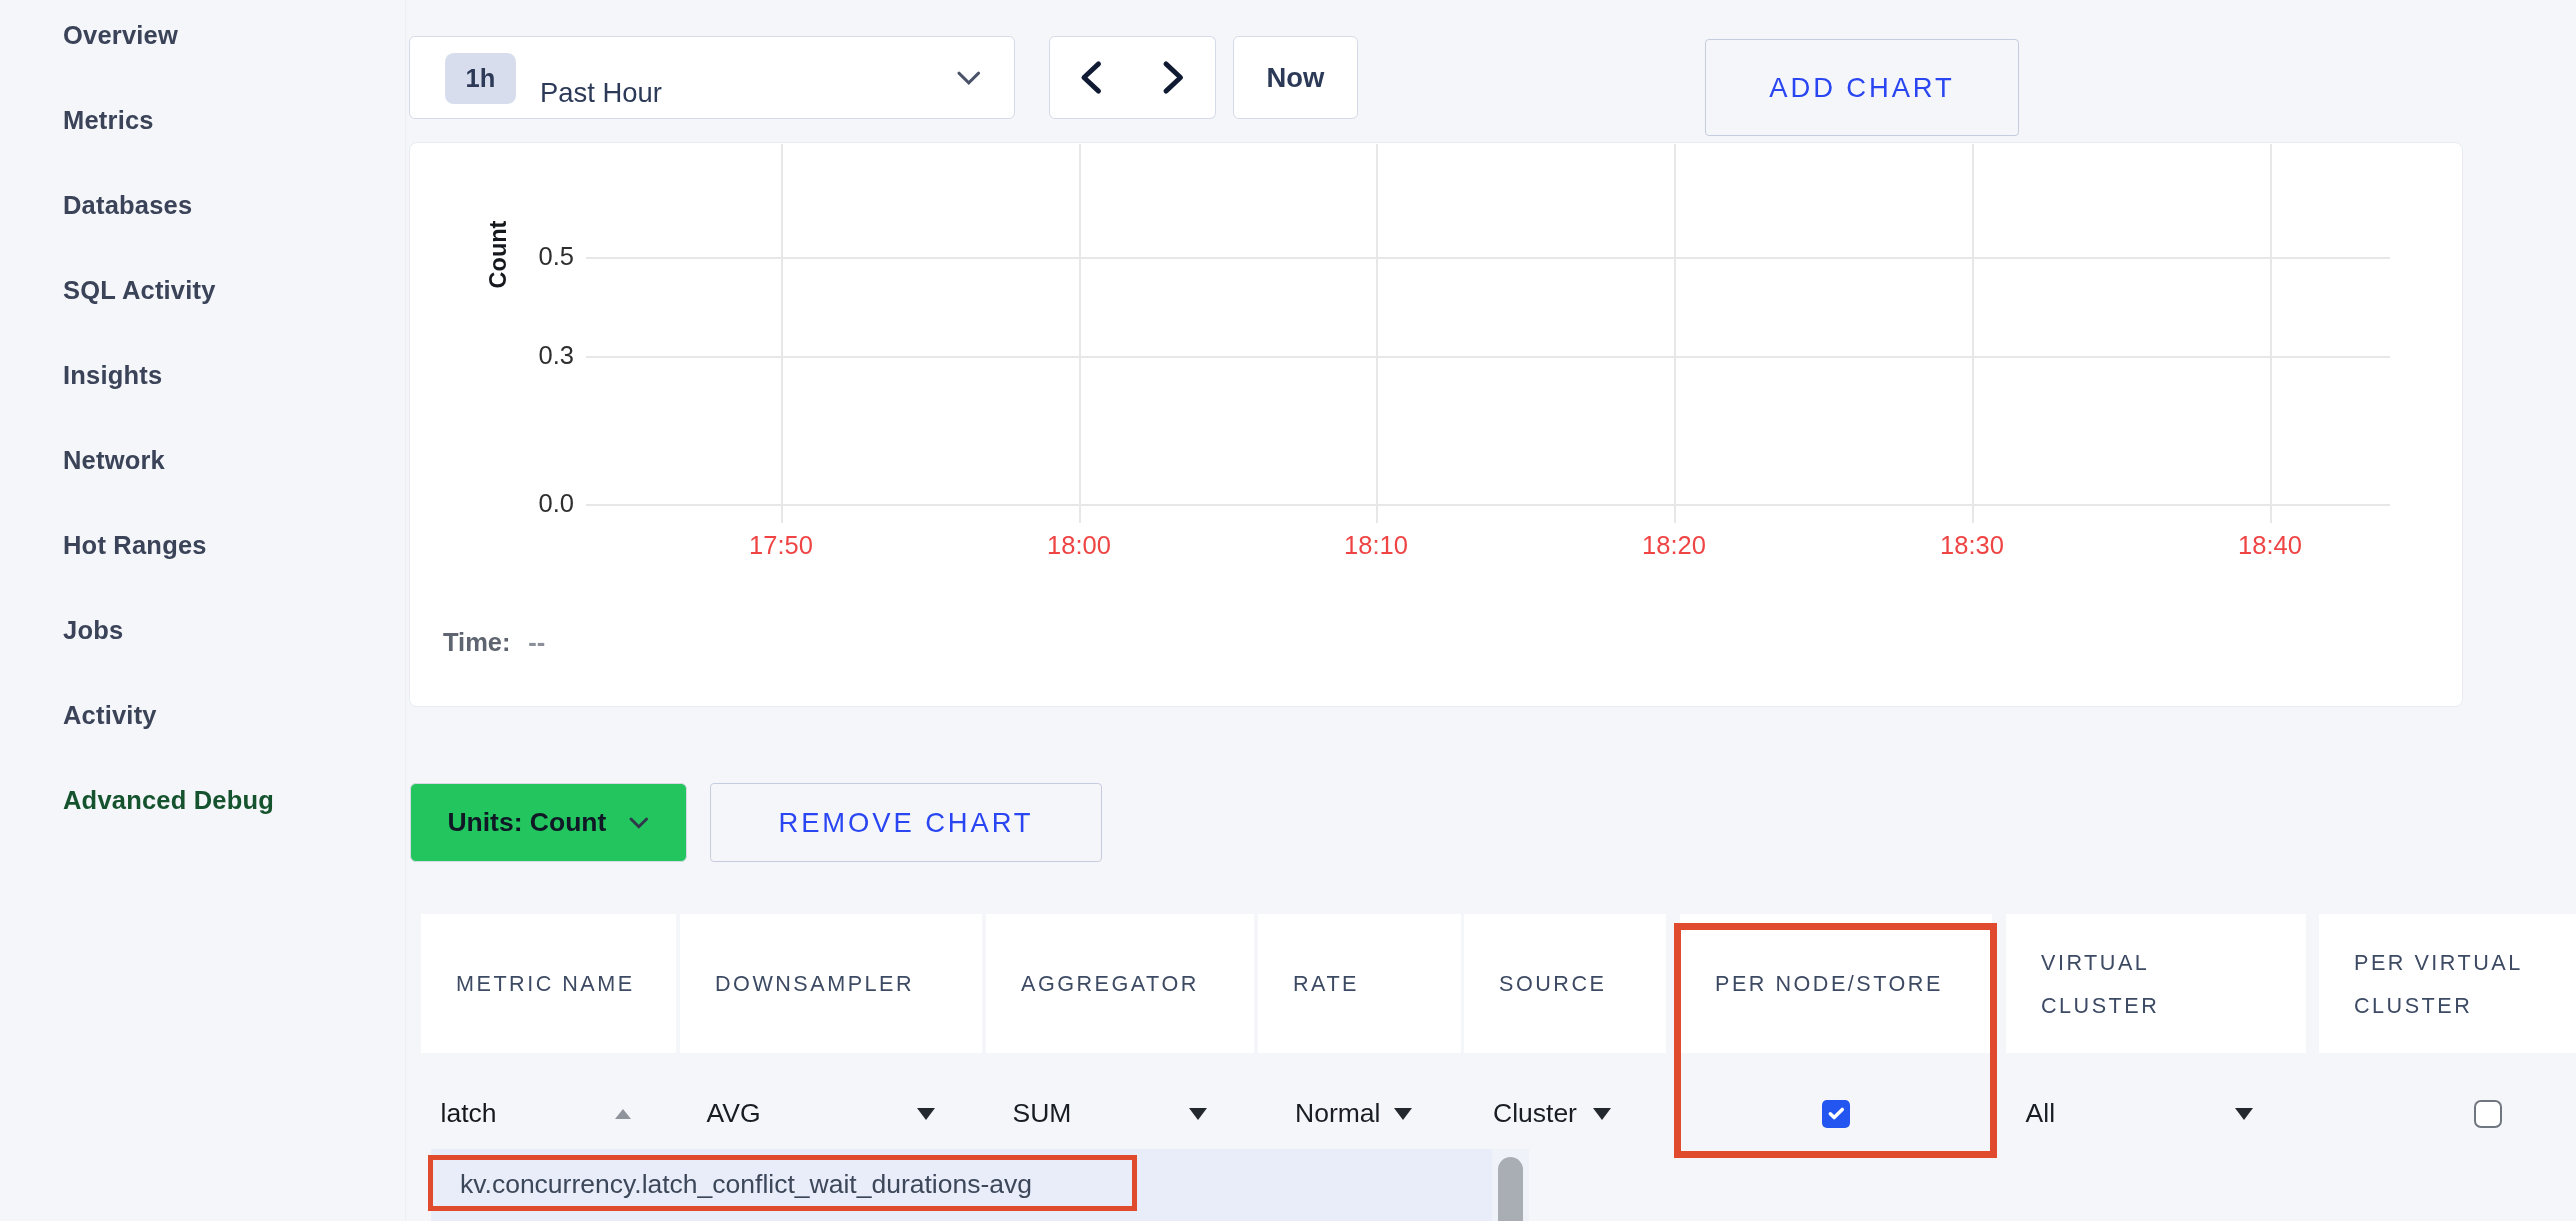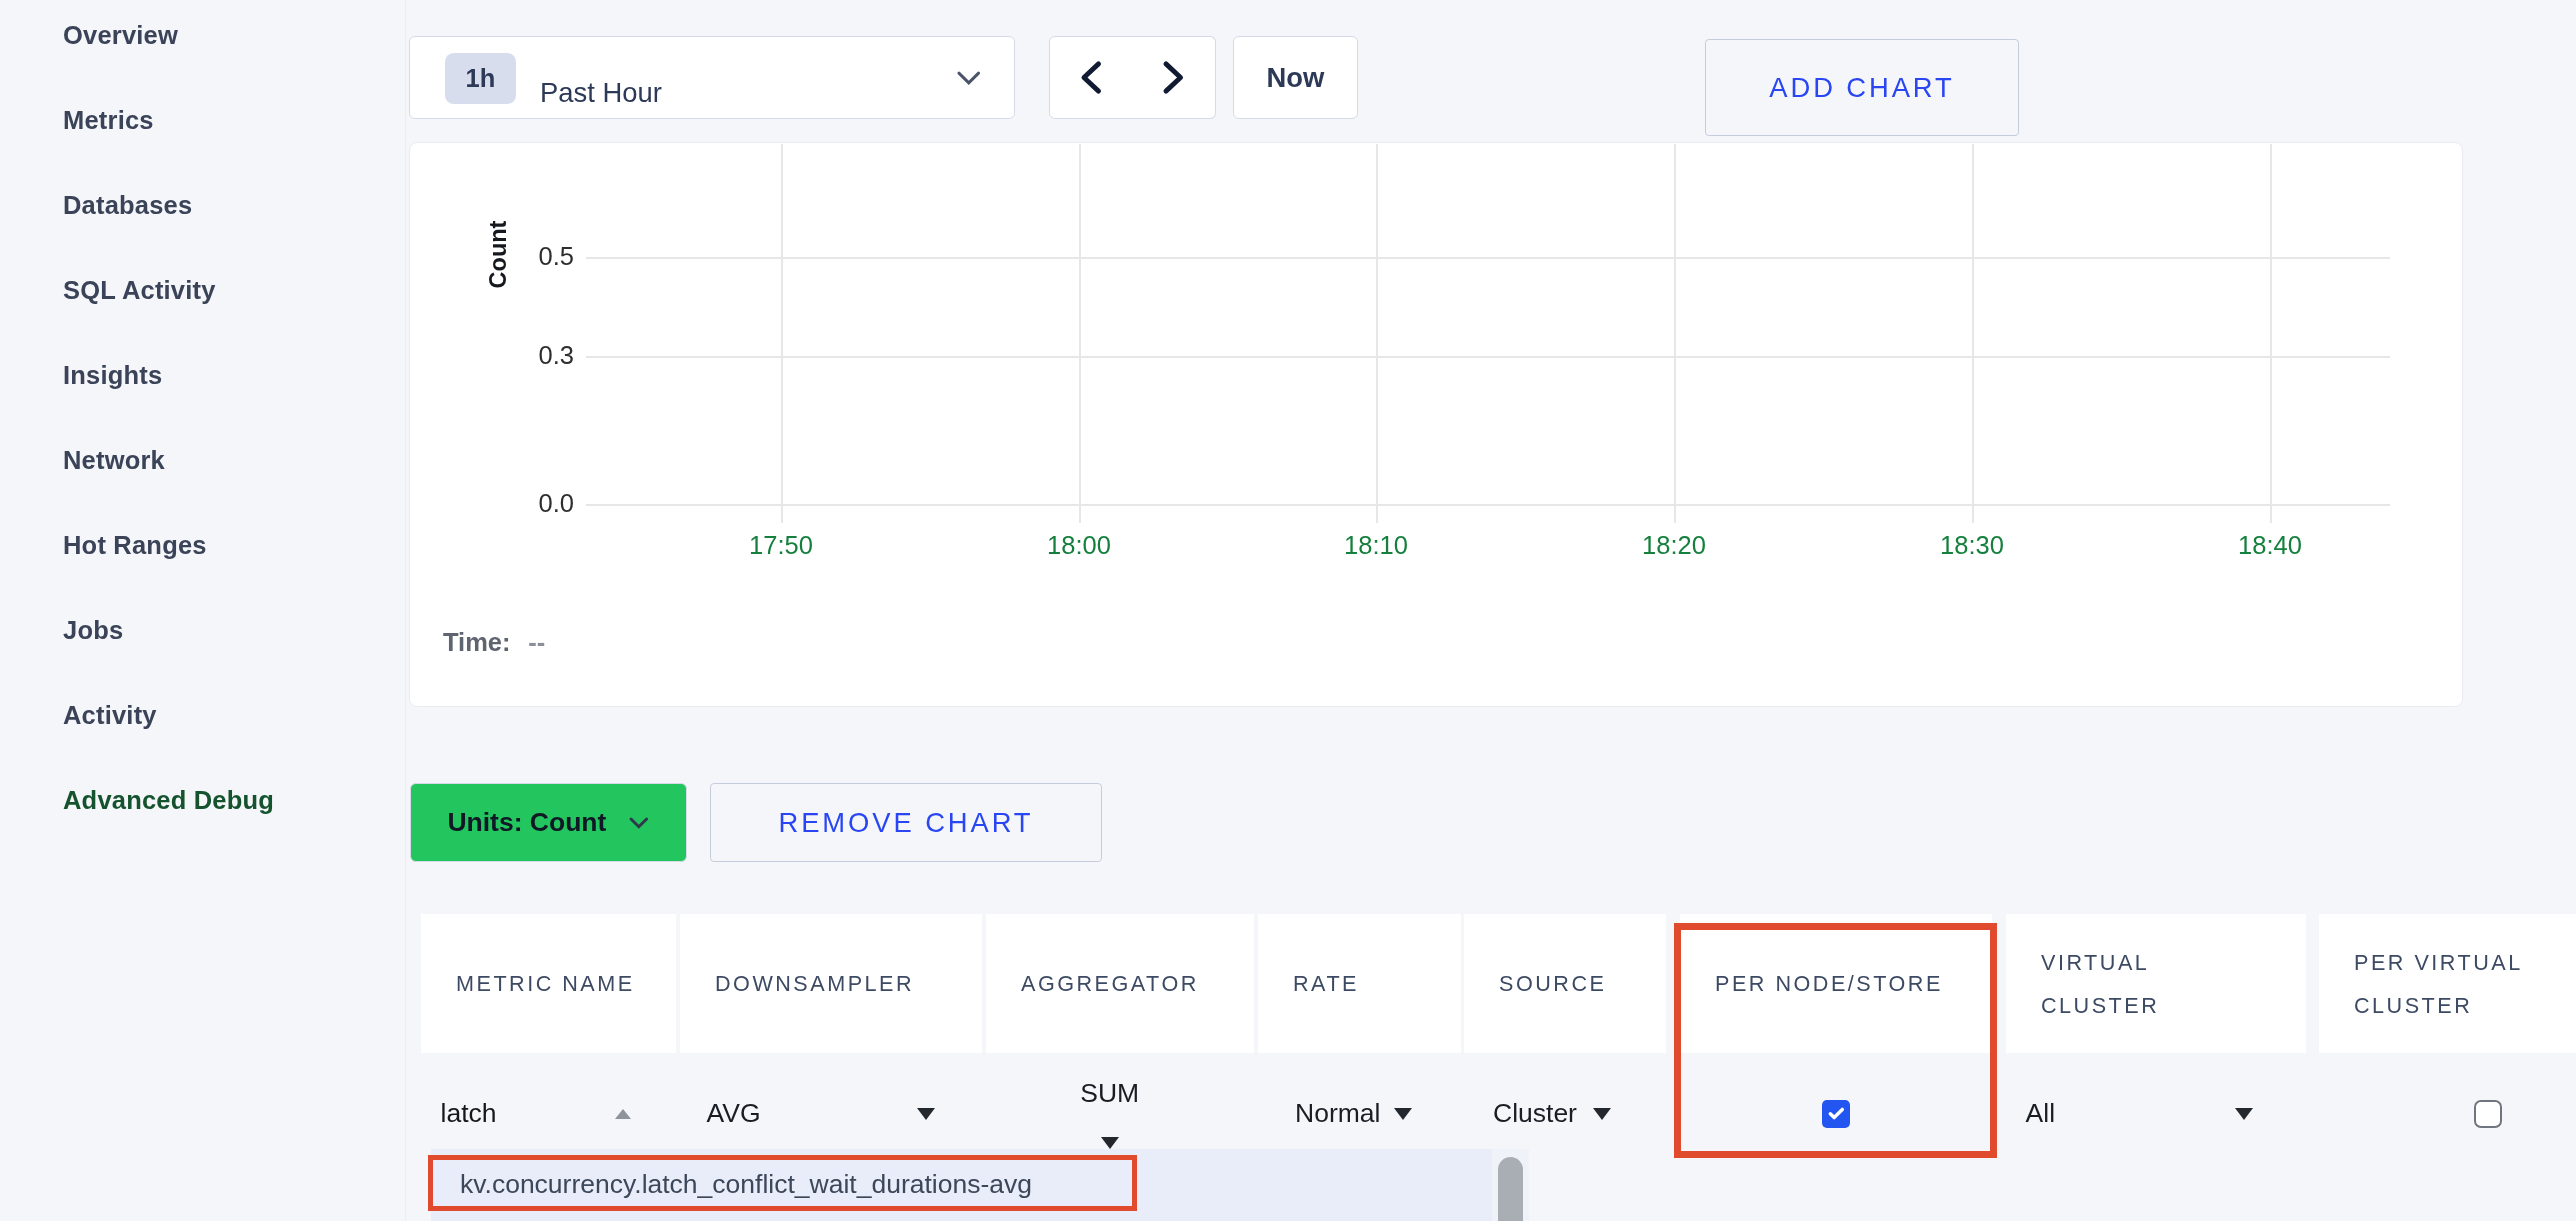--- a/index.html
+++ b/index.html
@@ -49,21 +49,21 @@
   .chart-panel { left:409px; top:142px; width:2054px; height:565px;
     background:#fff; border:1px solid #e9ebf1; border-radius:7.8px; }
   .ylabel { position:absolute; left:25.5px; top:114px; transform:rotate(-90deg);
     transform-origin:center; font-size:23.5px; font-weight:700; color:#15181d;
     width:78px; text-align:center; margin-left:23.5px; margin-top:-15.7px; }
   .gridline-h { position:absolute; height:2px; background:#e7e7e7; left:176px; width:1804px; }
   .gridline-v { position:absolute; width:2px; background:#e7e7e7; top:1px; height:379px; }
   .ytick { position:absolute; left:90px; width:74px; text-align:right;
     font-size:25.5px; color:#2e2e2e; }
   .xtick { position:absolute; top:388px; width:118px; margin-left:-59px; text-align:center;
-    font-size:25.5px; color:#15803d; }
+    font-size:25.5px; color:#ef4444; }
   .chart-footer { position:absolute; left:33px; top:485px; font-size:25.5px; }
   .time-label { font-weight:700; color:#5f6570; }
   .time-value { color:#8a8f99; font-weight:700; margin-left:17.6px; }
 
   
   .units-btn { left:410px; top:783px; width:277px; height:79px; background:#22c55e;
     border:1px solid #d5dae6; border-radius:5.9px; display:flex; align-items:center;
     justify-content:center; gap:21.6px; cursor:pointer; }
   .units-btn span { font-size:26.5px; font-weight:700; color:#101826; }
   .remove-chart { left:710px; top:783px; width:392px; height:79px; }
@@ -182,21 +182,21 @@
       <div class="hcell" style="left: 680px; width: 302px;">
         <span>DOWNSAMPLER</span>
       </div>
       <div class="ctrl" style="left: 680px; width: 302px; padding-left: 26.5px; padding-right: 47px; justify-content: space-between;">
         <span>AVG</span>
         <div class="tri-down"></div>
       </div>
       <div class="hcell" style="left: 986px; width: 268px;">
         <span>AGGREGATOR</span>
       </div>
-      <div class="ctrl" style="left: 986px; width: 268px; padding-left: 26.5px; padding-right: 47px; justify-content: space-between; flex-direction: column;">
+      <div class="ctrl" style="left: 986px; width: 268px; padding-left: 26.5px; padding-right: 47px; justify-content: space-between;">
         <span>SUM</span>
         <div class="tri-down"></div>
       </div>
       <div class="hcell" style="left: 1258px; width: 203px;">
         <span>RATE</span>
       </div>
       <div class="ctrl" style="left: 1258px; width: 203px; padding-left: 37px; padding-right: 0px; justify-content: flex-start;">
         <span>Normal</span>
         <div class="tri-down" style="margin-left: 13.7px;"></div>
       </div>

